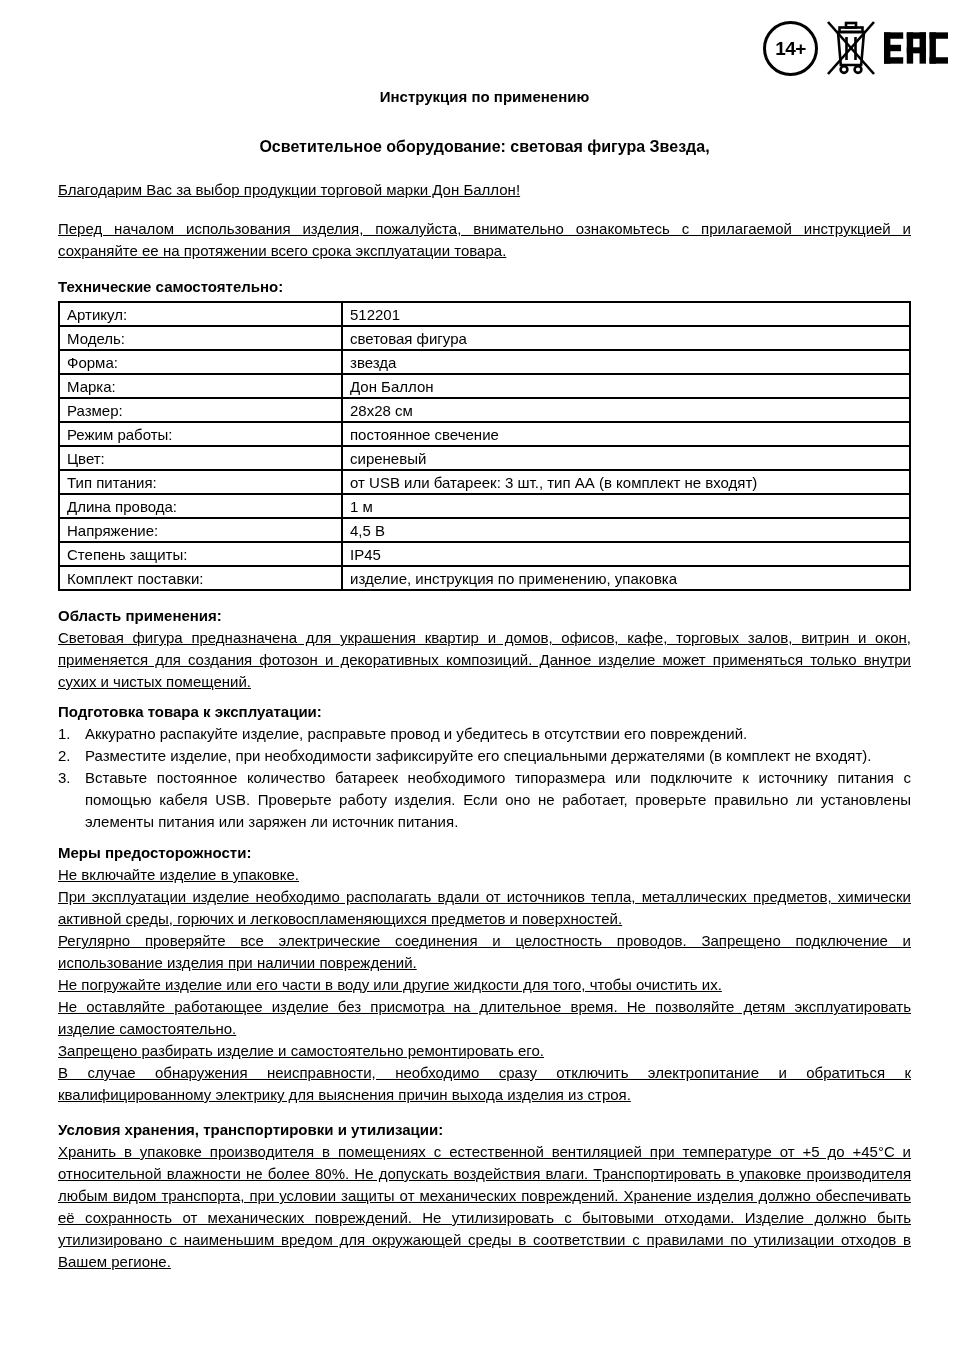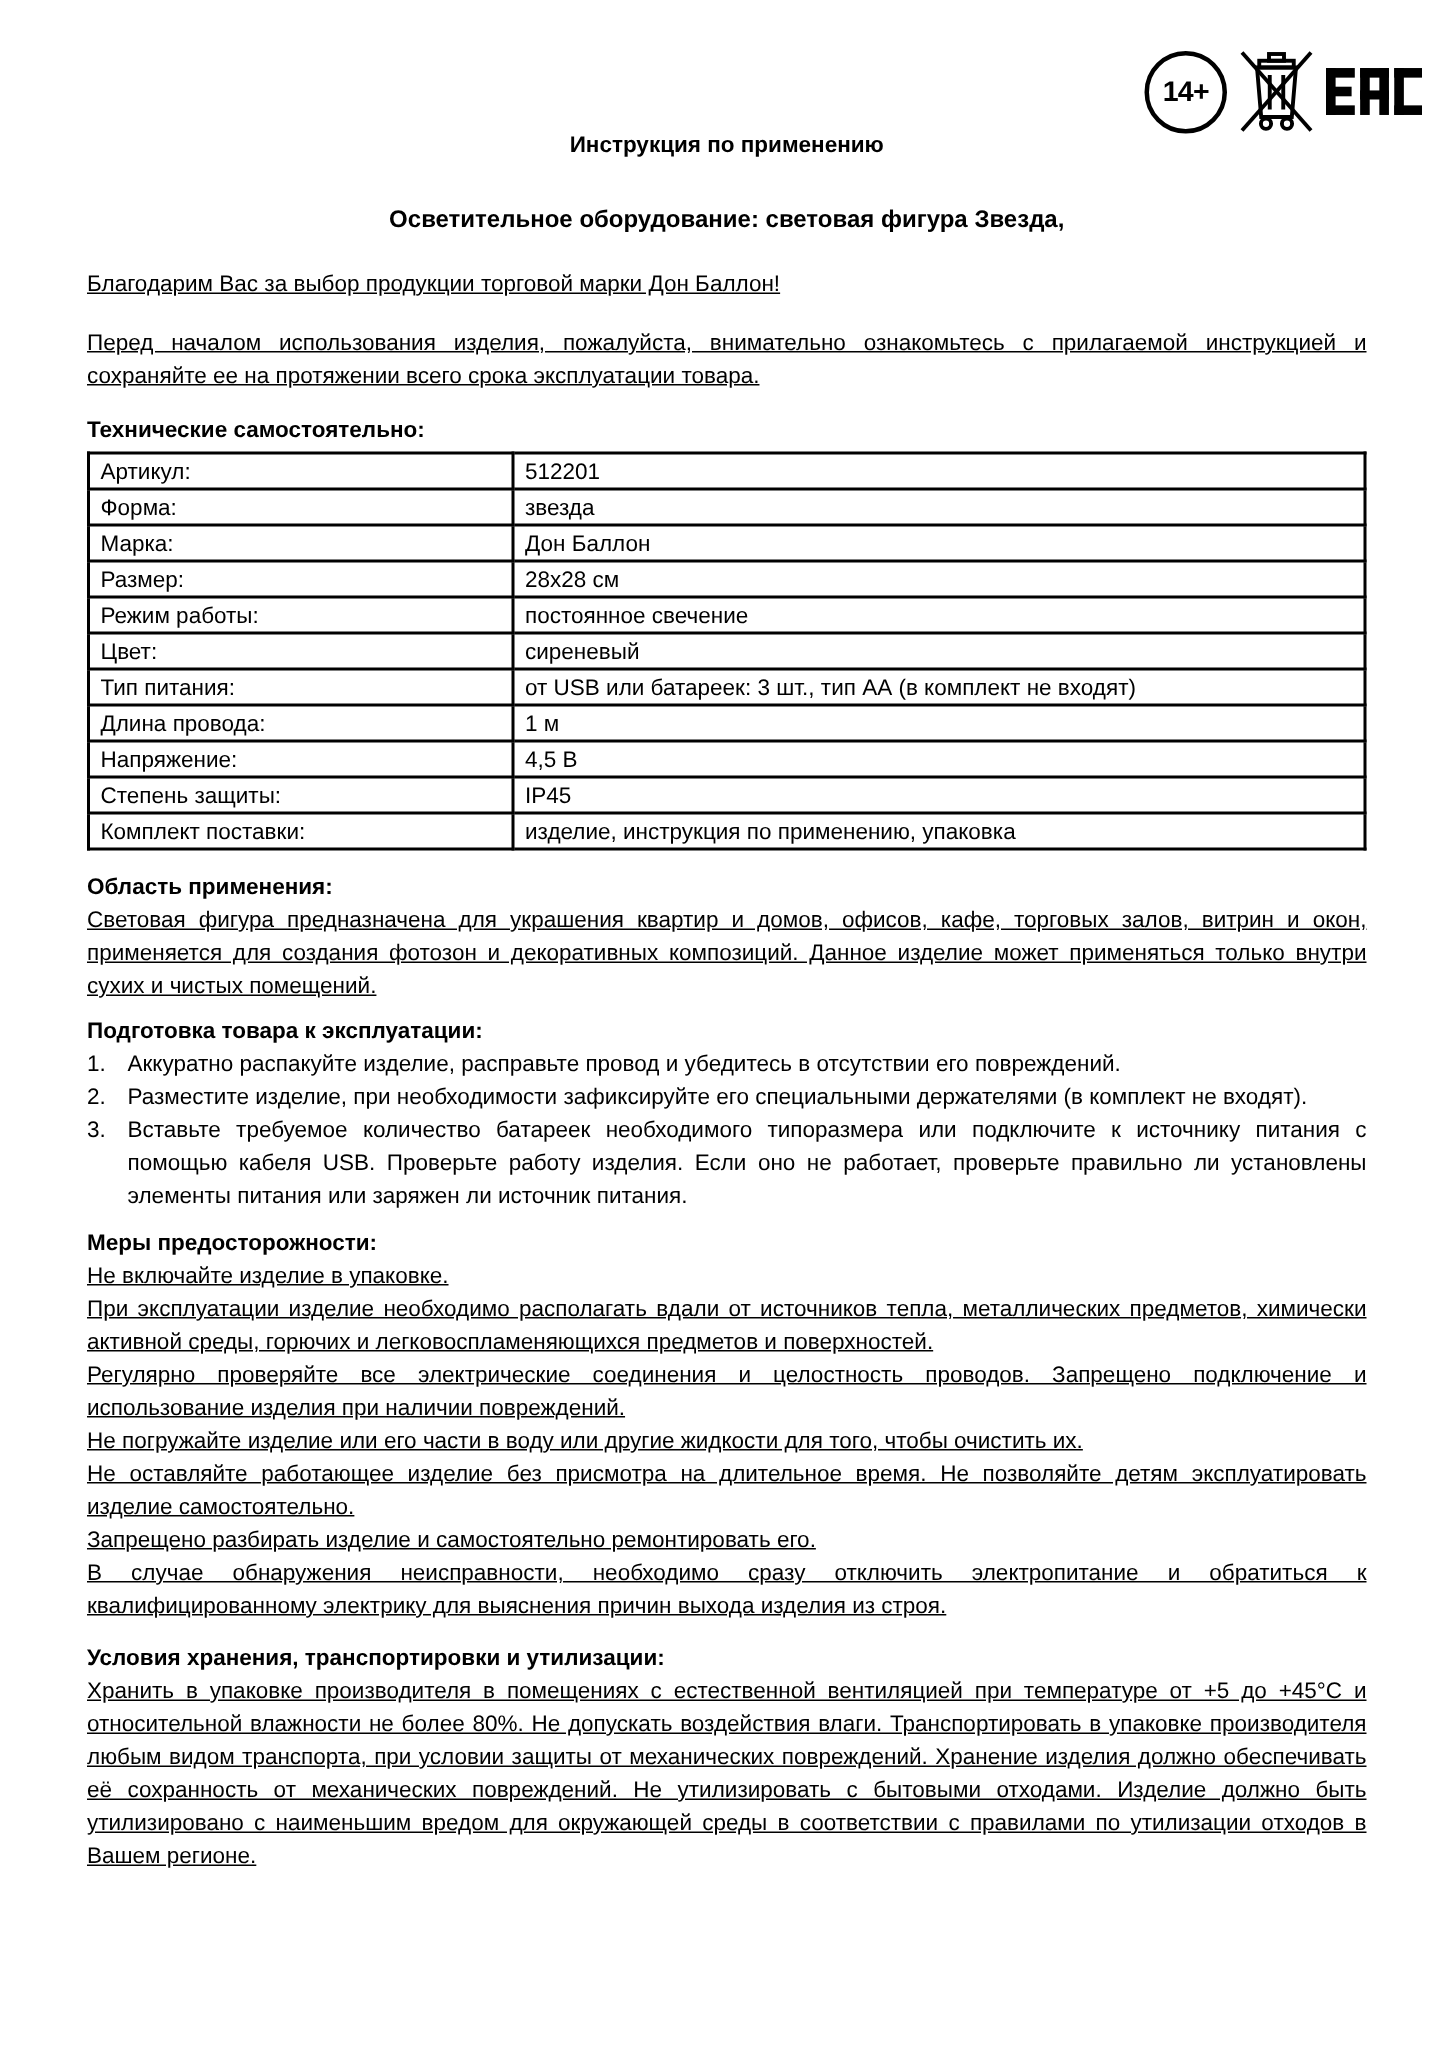--- a/index.html
+++ b/index.html
@@ -5,21 +5,21 @@
   html,body{margin:0;padding:0;background:#ffffff;}
   body{
     width:968px;height:1369px;position:relative;
     font-family:"Liberation Sans","DejaVu Sans",sans-serif;
     font-size:15px;line-height:22px;color:#000;
     -webkit-font-smoothing:antialiased;
   }
   .page{box-sizing:border-box;padding:86px 57px 40px 58px;}
 
   
-  .badges{position:absolute;top:32px;right:20px;display:flex;align-items:center;gap:7px;}
+  .badges{position:absolute;top:19px;right:20px;display:flex;align-items:center;gap:7px;}
   .age-circle{
     width:49px;height:49px;border:3.5px solid #000;border-radius:50%;
     display:flex;align-items:center;justify-content:center;
     font-weight:bold;font-size:19px;line-height:1;letter-spacing:-0.5px;
   }
   .badge-svg{display:block;}
 
   
   .doc-title{font-weight:bold;font-size:15px;text-align:center;margin:0 0 0 0;}
   .doc-subtitle{font-weight:bold;font-size:16px;line-height:25px;text-align:center;margin:26px 0 0 0;}
@@ -99,20 +99,24 @@
 
   <div class="sec-h h-specs">Технические самостоятельно:</div>
 
   <table class="specs">
     <tbody>
       <tr>
         <td class="spec-label">Артикул:</td>
         <td>512201</td>
       </tr>
       <tr>
+        <td class="spec-label">Модель:</td>
+        <td>световая фигура</td>
+      </tr>
+      <tr>
         <td class="spec-label">Форма:</td>
         <td>звезда</td>
       </tr>
       <tr>
         <td class="spec-label">Марка:</td>
         <td>Дон Баллон</td>
       </tr>
       <tr>
         <td class="spec-label">Размер:</td>
         <td>28х28 см</td>
@@ -156,21 +160,21 @@
     <div class="list-item">
       <span class="list-num">1.</span>
       <span class="list-text">Аккуратно распакуйте изделие, расправьте провод и убедитесь в отсутствии его повреждений.</span>
     </div>
     <div class="list-item">
       <span class="list-num">2.</span>
       <span class="list-text">Разместите изделие, при необходимости зафиксируйте его специальными держателями (в комплект не входят).</span>
     </div>
     <div class="list-item">
       <span class="list-num">3.</span>
-      <span class="list-text">Вставьте требуемое количество батареек необходимого типоразмера или подключите к источнику питания с помощью кабеля USB. Проверьте работу изделия. Если оно не работает, проверьте правильно ли установлены элементы питания или заряжен ли источник питания.</span>
+      <span class="list-text">Вставьте постоянное количество батареек необходимого типоразмера или подключите к источнику питания с помощью кабеля USB. Проверьте работу изделия. Если оно не работает, проверьте правильно ли установлены элементы питания или заряжен ли источник питания.</span>
     </div>
   </div>
 
   <div class="sec-h h-safety">Меры предосторожности:</div>
   <p class="p">Не включайте изделие в упаковке.</p>
   <p class="p">При эксплуатации изделие необходимо располагать вдали от источников тепла, металлических предметов, химически активной среды, горючих и легковоспламеняющихся предметов и поверхностей.</p>
   <p class="p">Регулярно проверяйте все электрические соединения и целостность проводов. Запрещено подключение и использование изделия при наличии повреждений.</p>
   <p class="p">Не погружайте изделие или его части в воду или другие жидкости для того, чтобы очистить их.</p>
   <p class="p">Не оставляйте работающее изделие без присмотра на длительное время. Не позволяйте детям эксплуатировать изделие самостоятельно.</p>
   <p class="p">Запрещено разбирать изделие и самостоятельно ремонтировать его.</p>

